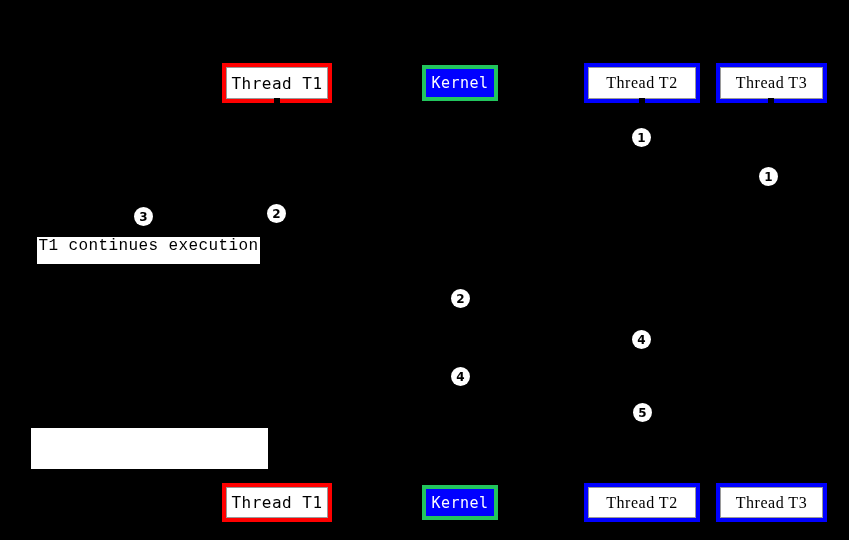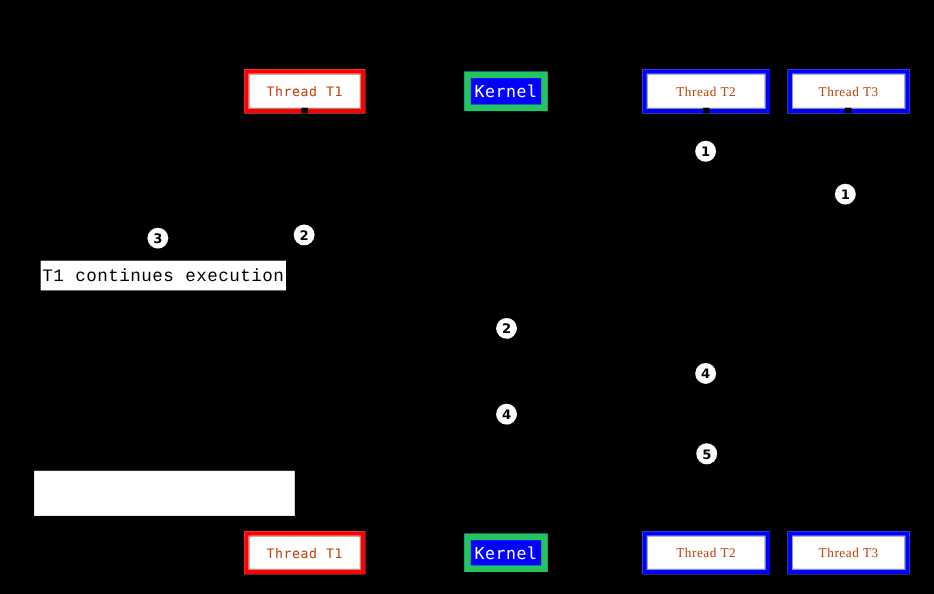--- a/index.html
+++ b/index.html
@@ -16,33 +16,33 @@
     font-family: "DejaVu Sans Mono", monospace;
   }
   .abs { position: absolute; box-sizing: border-box; }
 
   
   .lifebox {
     display: flex;
     align-items: center;
     justify-content: center;
     background: #ffffff;
-    color: #c2410c;
+    color: #000000;
     font-family: "DejaVu Sans Mono", monospace;
-    font-size: 12px;
+    font-size: 16px;
     letter-spacing: 0.5px;
     white-space: nowrap;
   }
   .outline-red  { border: 4px solid #ff0000; box-shadow: inset 0 0 0 1px #9a9a9a; }
   .outline-blue { border: 4px solid #0000ff; box-shadow: inset 0 0 0 1px #9a9a9a; font-family: Liberation Serif, serif; }
   .fill-blue {
     background: #0000ff;
     color: #ffffff;
     font-size: 15px;
-    border: 6px solid #22c55e;
+    border: 4px solid #22c55e;
   }
 
   
   .pos-t1-top  { left: 222px; top: 63px; width: 110px; height: 40px; }
   .pos-k-top   { left: 422px; top: 65px; width: 76px;  height: 36px; }
   .pos-t2-top  { left: 584px; top: 63px; width: 116px; height: 40px; }
   .pos-t3-top  { left: 716px; top: 63px; width: 111px; height: 40px; }
   
   .pos-t1-bot  { left: 222px; top: 483px; width: 110px; height: 39px; }
   .pos-k-bot   { left: 422px; top: 485px; width: 76px;  height: 35px; }
@@ -64,21 +64,21 @@
     font-weight: 600;
     line-height: 1;
   }
 
   
   .note {
     left: 37px; top: 237px; width: 223px; height: 27px;
     background: #ffffff;
     color: #000000;
     display: flex;
-    align-items: center;
+    align-items: flex-start;
     justify-content: center;
     font-family: "Liberation Mono", monospace;
     font-size: 16px;
     letter-spacing: 0.4px;
     white-space: nowrap;
   }
 
   
   .blank-rect {
     left: 31px; top: 428px; width: 237px; height: 41px;

